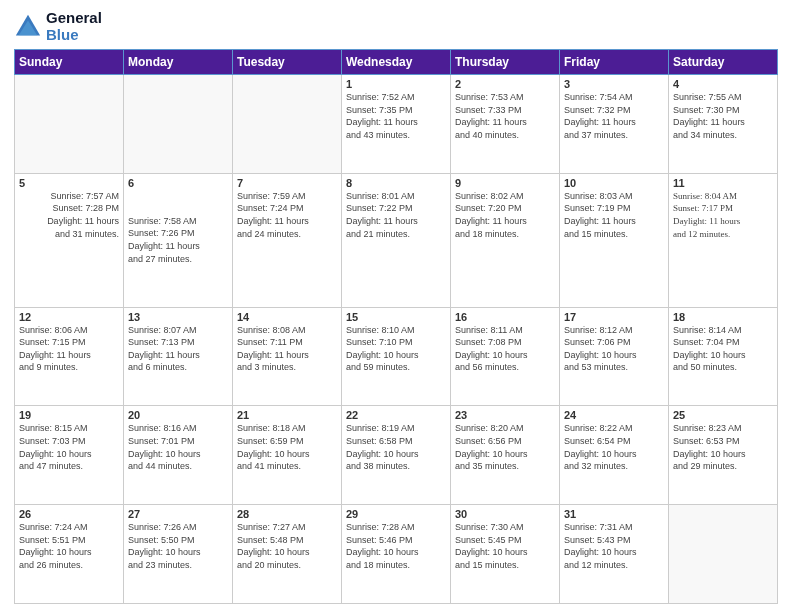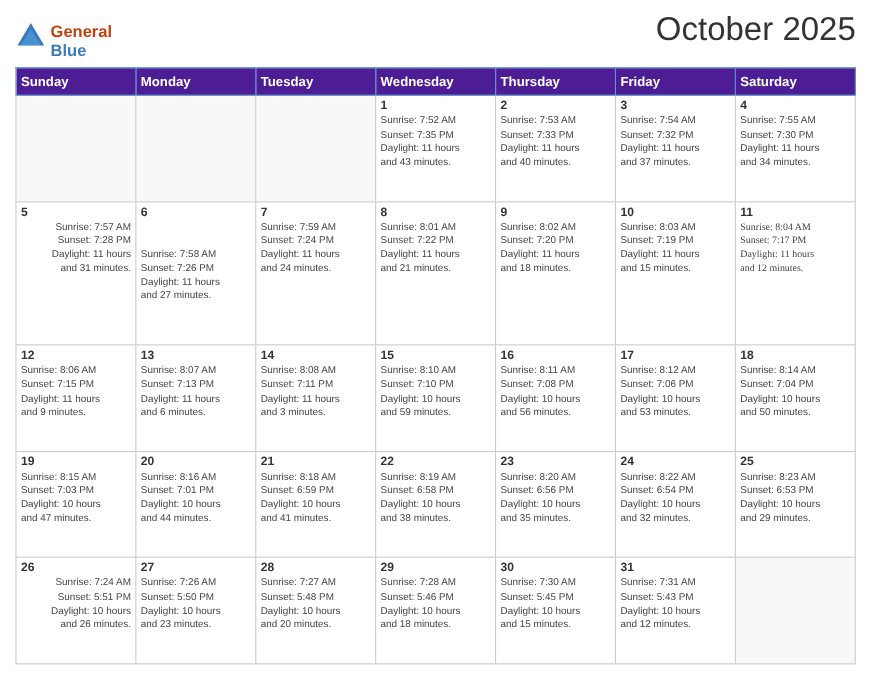--- a/index.html
+++ b/index.html
@@ -29,22 +29,21 @@
       gap: 4px;
     }
     .logo-text {
       display: flex;
       flex-direction: column;
       line-height: 1.1;
     }
     .logo-general {
       font-size: 15px;
       font-weight: bold;
-      color: #c2410c;
-      margin-top: 12px;
+      color: #0f172a;
     }
     .logo-blue {
       font-size: 15px;
       font-weight: bold;
       color: #3a7abf;
     }
     .logo-icon {
       width: 28px;
       height: 28px;
     }
@@ -117,21 +116,20 @@
       <svg class="logo-icon" viewBox="0 0 30 30" xmlns="http://www.w3.org/2000/svg">
         <polygon points="15,2 28,24 2,24" fill="#3a7abf"></polygon>
         <polygon points="15,8 25,24 5,24" fill="#5aaae0" opacity="0.5"></polygon>
       </svg>
       <div class="logo-text">
         <span class="logo-general">General</span>
         <span class="logo-blue">Blue</span>
       </div>
     </div>
     <div class="month-title-block">
-      <div class="month-title">October 2025</div>
     </div>
   </div>
 
   <table class="calendar">
     <thead>
       <tr>
         <th>Sunday</th>
         <th>Monday</th>
         <th>Tuesday</th>
         <th>Wednesday</th>
@@ -323,21 +321,21 @@
             <span class="day-num">25</span>
             <div class="day-info" style="white-space: pre-line;">Sunrise: 8:23 AM
 Sunset: 6:53 PM
 Daylight: 10 hours
 and 29 minutes.</div>
           </td>
         </tr>
         <tr>
           <td>
             <span class="day-num">26</span>
-            <div class="day-info" style="white-space: pre-line; text-align: right;">Sunrise: 7:24 AM
+            <div class="day-info" style="white-space: pre-line;">Sunrise: 7:24 AM
 Sunset: 5:51 PM
 Daylight: 10 hours
 and 26 minutes.</div>
           </td>
           <td>
             <span class="day-num">27</span>
             <div class="day-info" style="white-space: pre-line;">Sunrise: 7:26 AM
 Sunset: 5:50 PM
 Daylight: 10 hours
 and 23 minutes.</div>

